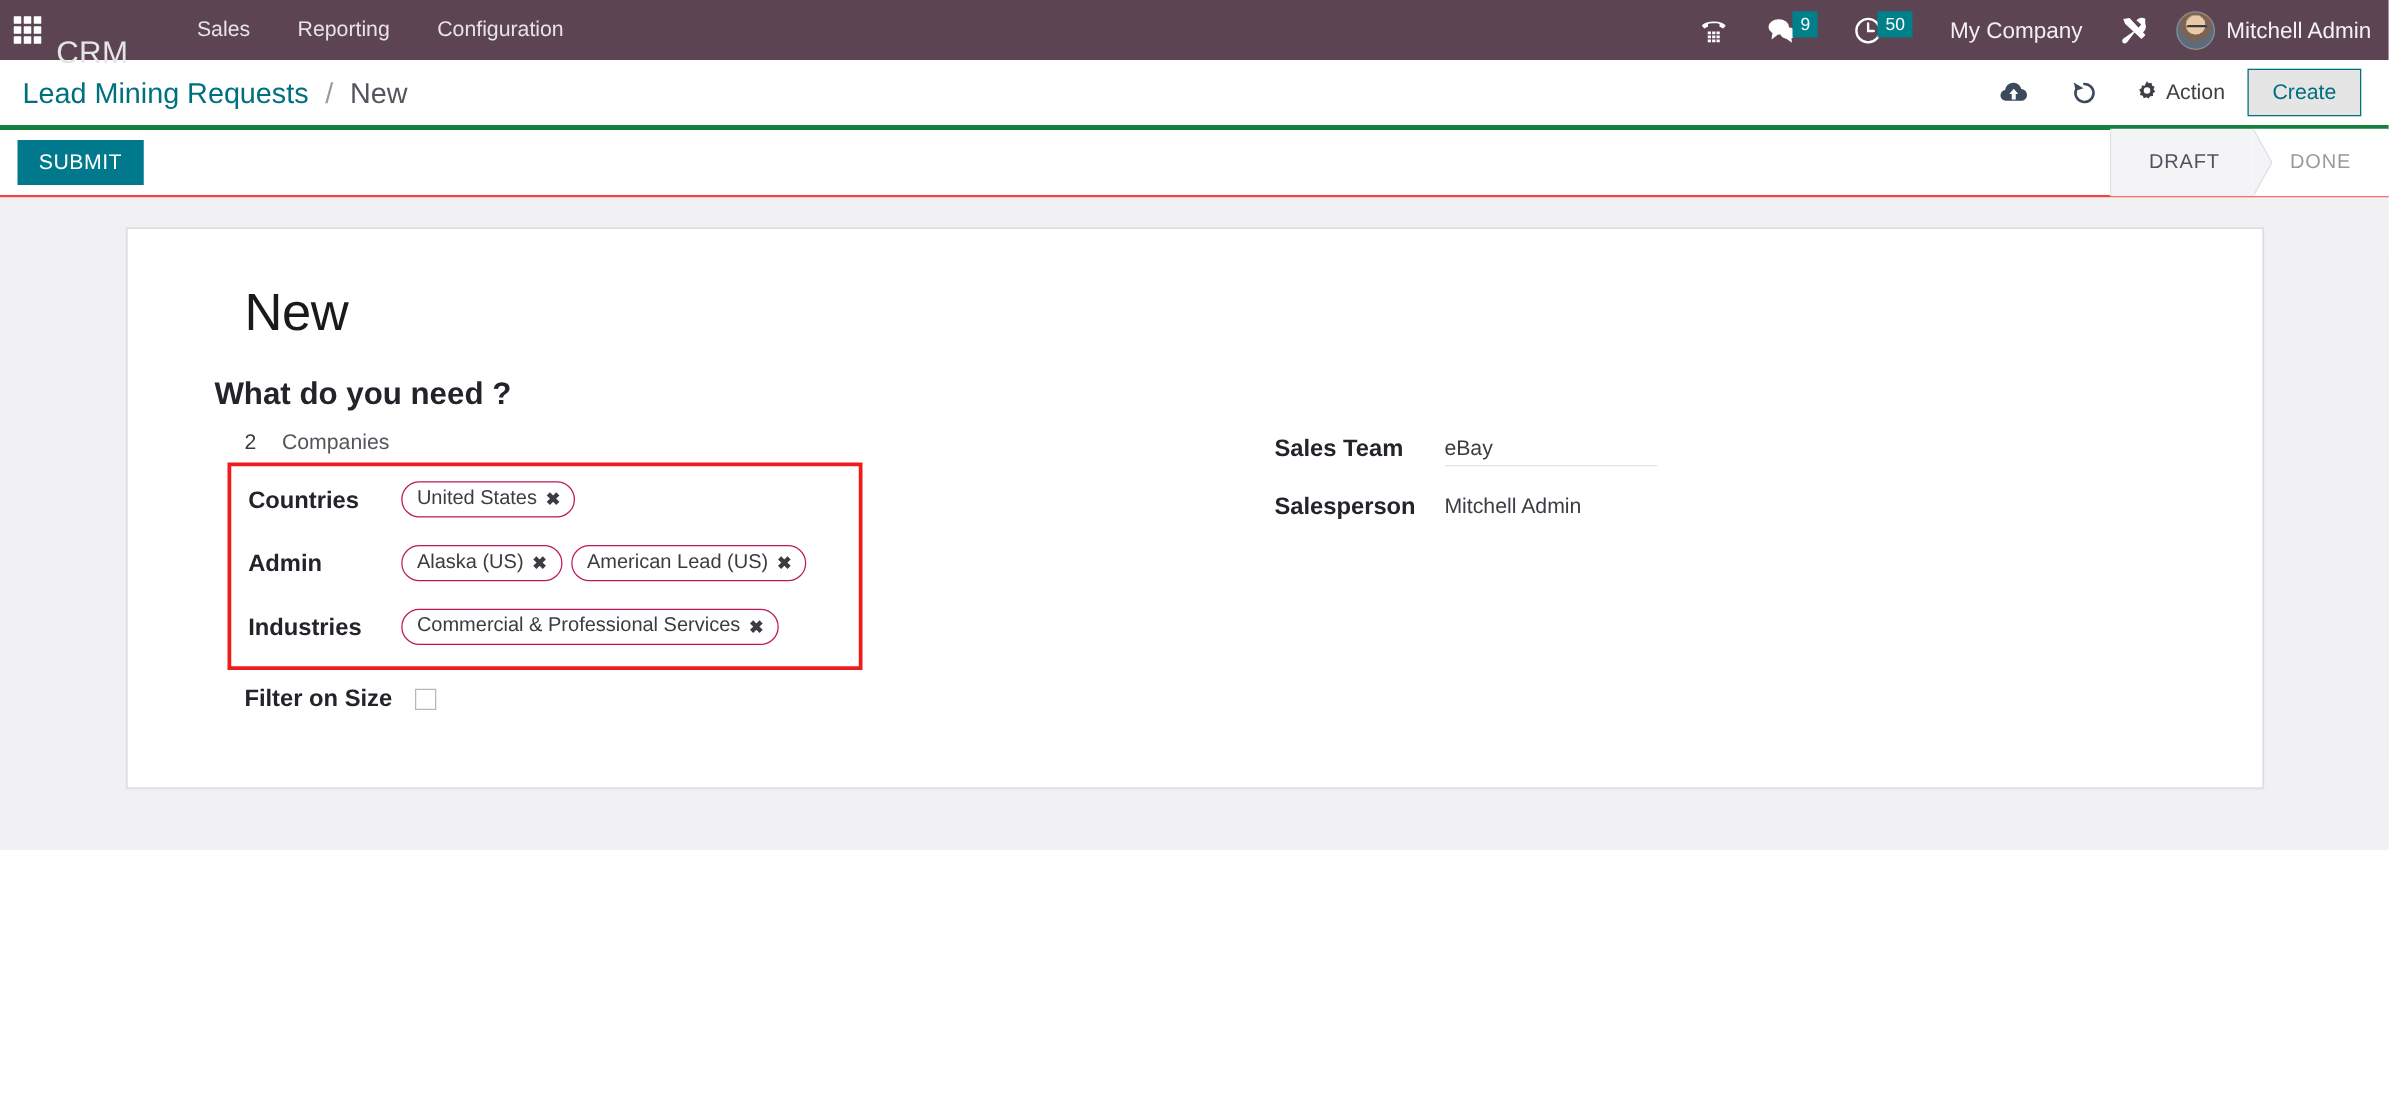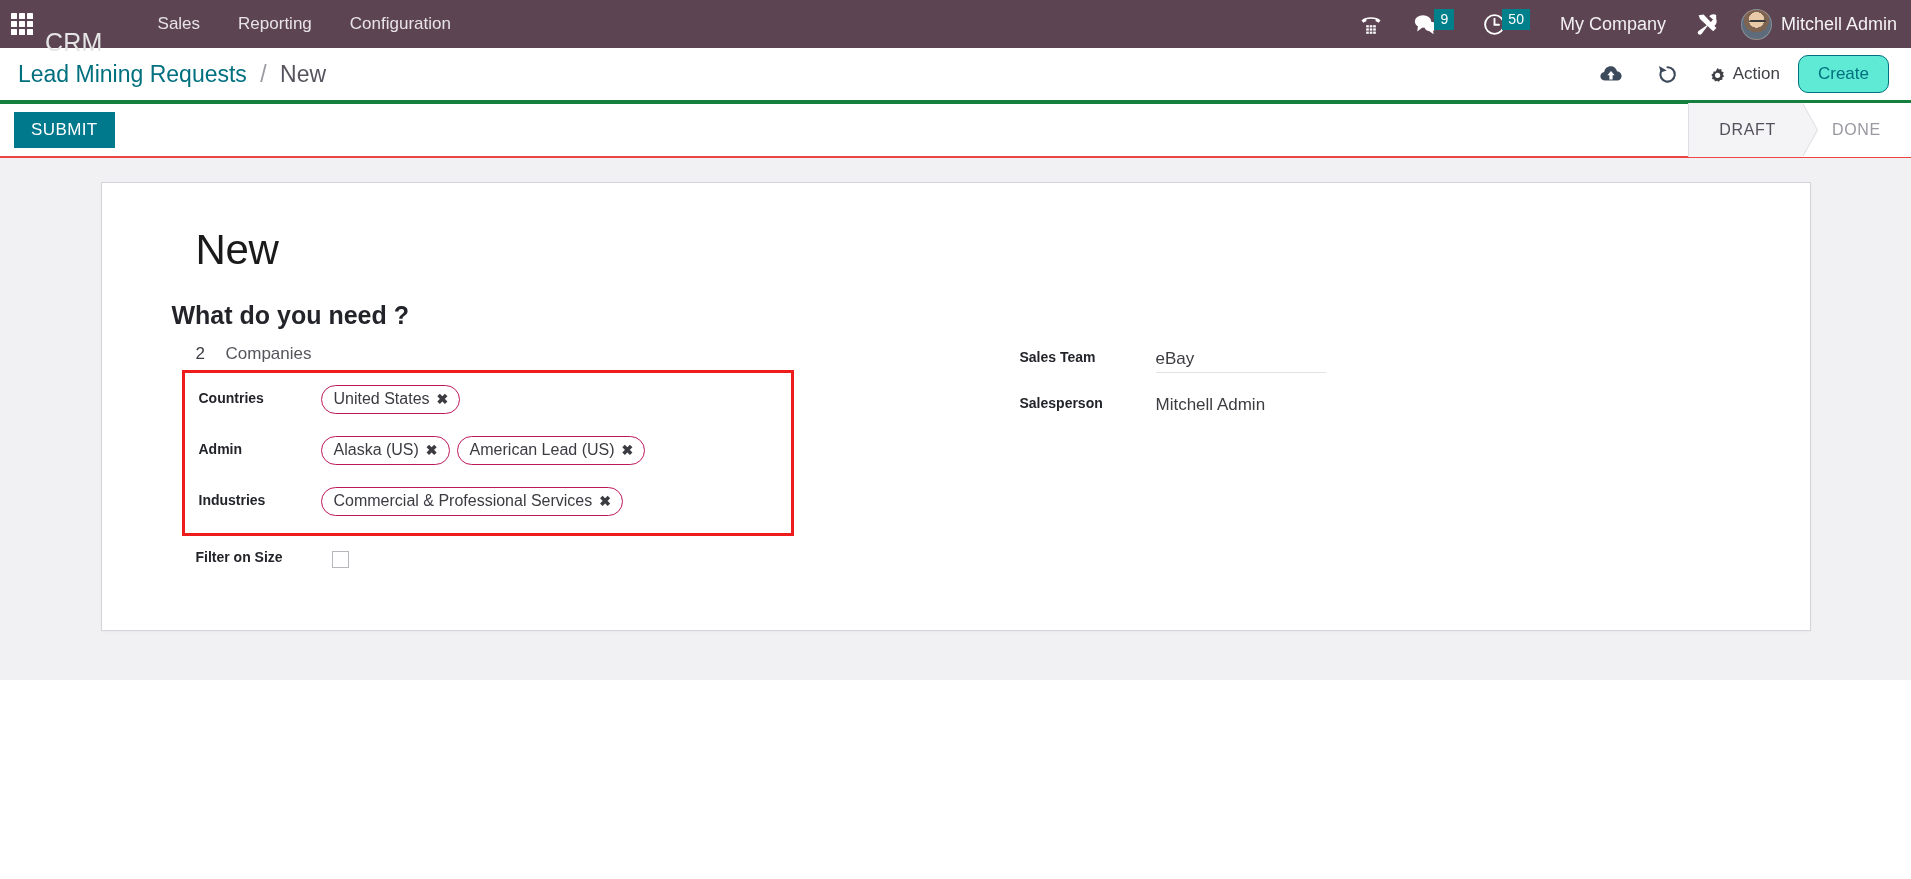--- a/index.html
+++ b/index.html
@@ -119,34 +119,34 @@
 
   .cp-right { margin-left: auto; display: flex; align-items: center; gap: 0; }
   .cp-icon-btn {
     padding: 6px 16px;
     cursor: pointer;
     color: #3d4a5c;
     display: flex;
     align-items: center;
   }
   .cp-action {
-    display: flex; align-items: flex-end; gap: 7px;
+    display: flex; align-items: flex-start; gap: 7px;
     font-size: 17px; color: #3f3f46;
     padding: 6px 18px 6px 14px;
     cursor: pointer;
   }
   .btn-create {
     border: 1px solid #00707f;
     color: #00707f;
-    background: #5eead4;
+    background: #e5e5e5;
     font-size: 17px;
     padding: 7px 19px;
     cursor: pointer;
     line-height: 1.25;
-    border-radius: 10px;
+    border-radius: 0;
   }
 
   
   .statusbar-row {
     height: 54px;
     background: #ffffff;
     border-bottom: 2px solid #ef4444;
     display: flex;
     align-items: center;
     padding-left: 14px;
@@ -243,21 +243,21 @@
   .col-left { width: 800px; padding-left: 48px; }
   .col-right { width: 720px; padding-left: 72px; }
 
   .field-row {
     display: flex;
     align-items: flex-start;
     min-height: 34px;
     margin-bottom: 12px;
   }
   .field-label {
-    font-size: 14px;
+    font-size: 19px;
     font-weight: 700;
     color: #23242a;
     width: 122px;
     flex: none;
     padding-top: 5px;
     white-space: nowrap;
   }
   .field-label.wide { width: 136px; }
   .field-value {
     font-size: 17px;
@@ -297,21 +297,21 @@
     font-size: 14px;
     color: #3b3b42;
     cursor: pointer;
     font-weight: 700;
     line-height: 1;
   }
 
   .highlight-box {
     border: 3px solid #ee1c1c;
     padding: 12px 14px 6px 14px;
-    width: 612px;
+    width: 508px;
     margin: 6px 0 8px -14px;
   }
   .highlight-box .field-row { margin-bottom: 17px; }
   .highlight-box .field-row:last-child { margin-bottom: 6px; }
 
   .checkbox {
     width: 17px; height: 17px;
     border: 1px solid #b6b6bd;
     background: #ffffff;
     margin-top: 7px;

